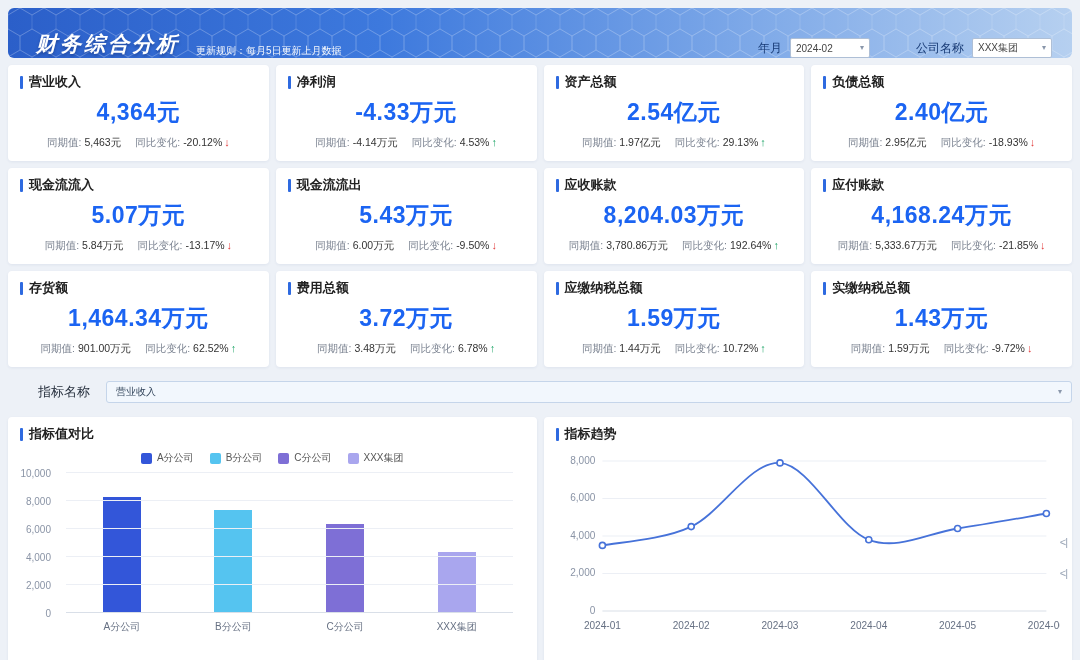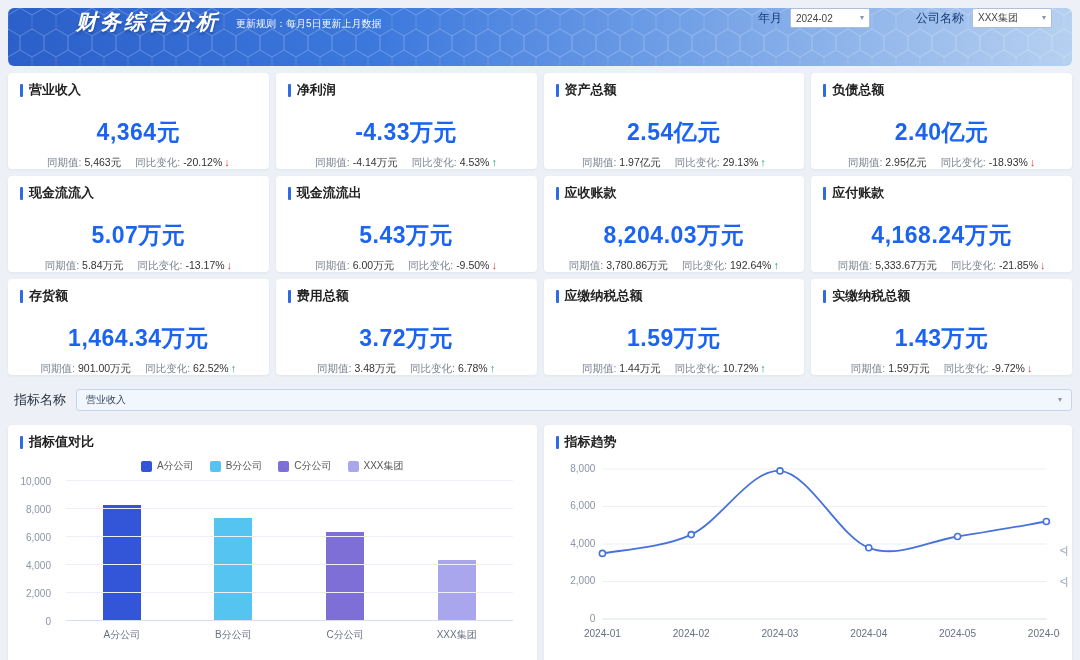--- a/index.html
+++ b/index.html
@@ -1,50 +1,50 @@
 <!DOCTYPE html>
 <html><head>
 <meta charset="utf-8">
 <style>
   * { box-sizing: border-box; margin: 0; padding: 0; }
   html,body { width:1080px; height:660px; overflow:hidden; }
   body { background:#edf1f7; font-family:"Liberation Sans","DejaVu Sans",sans-serif; }
   .page { width:1080px; height:660px; padding:8px; }
 
   
-  .topbar { position:relative; height:58px; border-radius:6px; overflow:hidden;
+  .topbar { position:relative; height:50px; border-radius:6px; overflow:hidden;
     background:linear-gradient(90deg,#2b5fc9 0%,#3d79dd 35%,#7ea9e8 70%,#b6d0f0 100%);
-    display:flex; align-items:flex-start;padding-left:40px; }
+    display:flex; align-items:flex-end; }
   .hexes { position:absolute; inset:0; width:100%; height:100%; }
   .brand-title { position:relative; z-index:1; margin-left:28px; color:#fff; font-size:21px;
     font-weight:bold; font-style:italic; letter-spacing:3px; text-shadow:0 2px 3px rgba(10,30,90,.4); }
   .brand-sub { position:relative; z-index:1; margin-left:16px; margin-top:9px; color:rgba(255,255,255,.95); font-size:10px; }
   .filters { position:relative; z-index:1; margin-left:auto; margin-right:20px; display:flex; align-items:center; gap:8px; }
   .flabel { font-size:12px; color:#173a75;margin-left:12px; }
   .flabel.gap { margin-left:38px; }
   .select { background:#fff; border:1px solid #aebfd6; border-radius:2px; height:20px; min-width:80px;
     display:flex; align-items:center; justify-content:space-between; padding:0 5px; font-size:10px; color:#444; cursor:pointer; }
   .chev { font-size:8px; color:#8a97ab; line-height:1; }
 
   
   .kpi-grid { display:grid; grid-template-columns:repeat(4,1fr); gap:7px; margin-top:7px; }
   .card { background:#fff; border-radius:4px; box-shadow:0 1px 3px rgba(30,60,120,.07); }
   .kpi { height:96px; padding:10px 12px 8px; }
   .card-title { display:flex; align-items:center; gap:6px; font-size:13px; font-weight:bold; color:#222; line-height:1.1; }
   .accent { width:3px; height:13px; background:#2e6ae0; border-radius:1px; flex:0 0 auto; }
-  .kpi-value { text-align:center; font-size:23px; font-weight:bold; color:#1b64f2; margin-top:20px; letter-spacing:.5px; }
+  .kpi-value { text-align:center; font-size:23px; font-weight:bold; color:#1b64f2; margin-top:8px; letter-spacing:.5px; }
   .kpi-meta { text-align:center; font-size:10.5px; color:#7a8290; margin-top:8px; white-space:nowrap; }
   .kpi-meta .val { color:#333; margin-left:3px; }
   .kpi-meta .sep { display:inline-block; width:14px; }
   .arrow { font-weight:bold; margin-left:2px; font-size:11px; }
   .arrow.down { color:#e23c3c; }
   .arrow.up { color:#1fa567; }
 
   
-  .indicator-row { display:flex; align-items:center; gap:10px; margin-top:14px; }
+  .indicator-row { display:flex; align-items:center; gap:16px; margin-top:14px;margin-left:24px; }
   .ind-label { font-size:13px; color:#27303e; padding-left:6px; white-space:nowrap; }
   .ind-select { flex:1; height:22px; background:#f2f7fd; border:1px solid #c5d5ea; border-radius:3px;
     display:flex; align-items:center; justify-content:space-between; padding:0 9px; font-size:10px; color:#36485e; cursor:pointer; }
 
   
   .bottom { display:grid; grid-template-columns:1fr 1fr; gap:7px; margin-top:14px; }
   .panel { height:286px; padding:10px 12px; position:relative; }
 
   .legend { display:flex; justify-content:center; gap:16px; margin-top:10px; }
   .legend-item { display:flex; align-items:center; gap:5px; font-size:10px; color:#555; cursor:pointer; }

